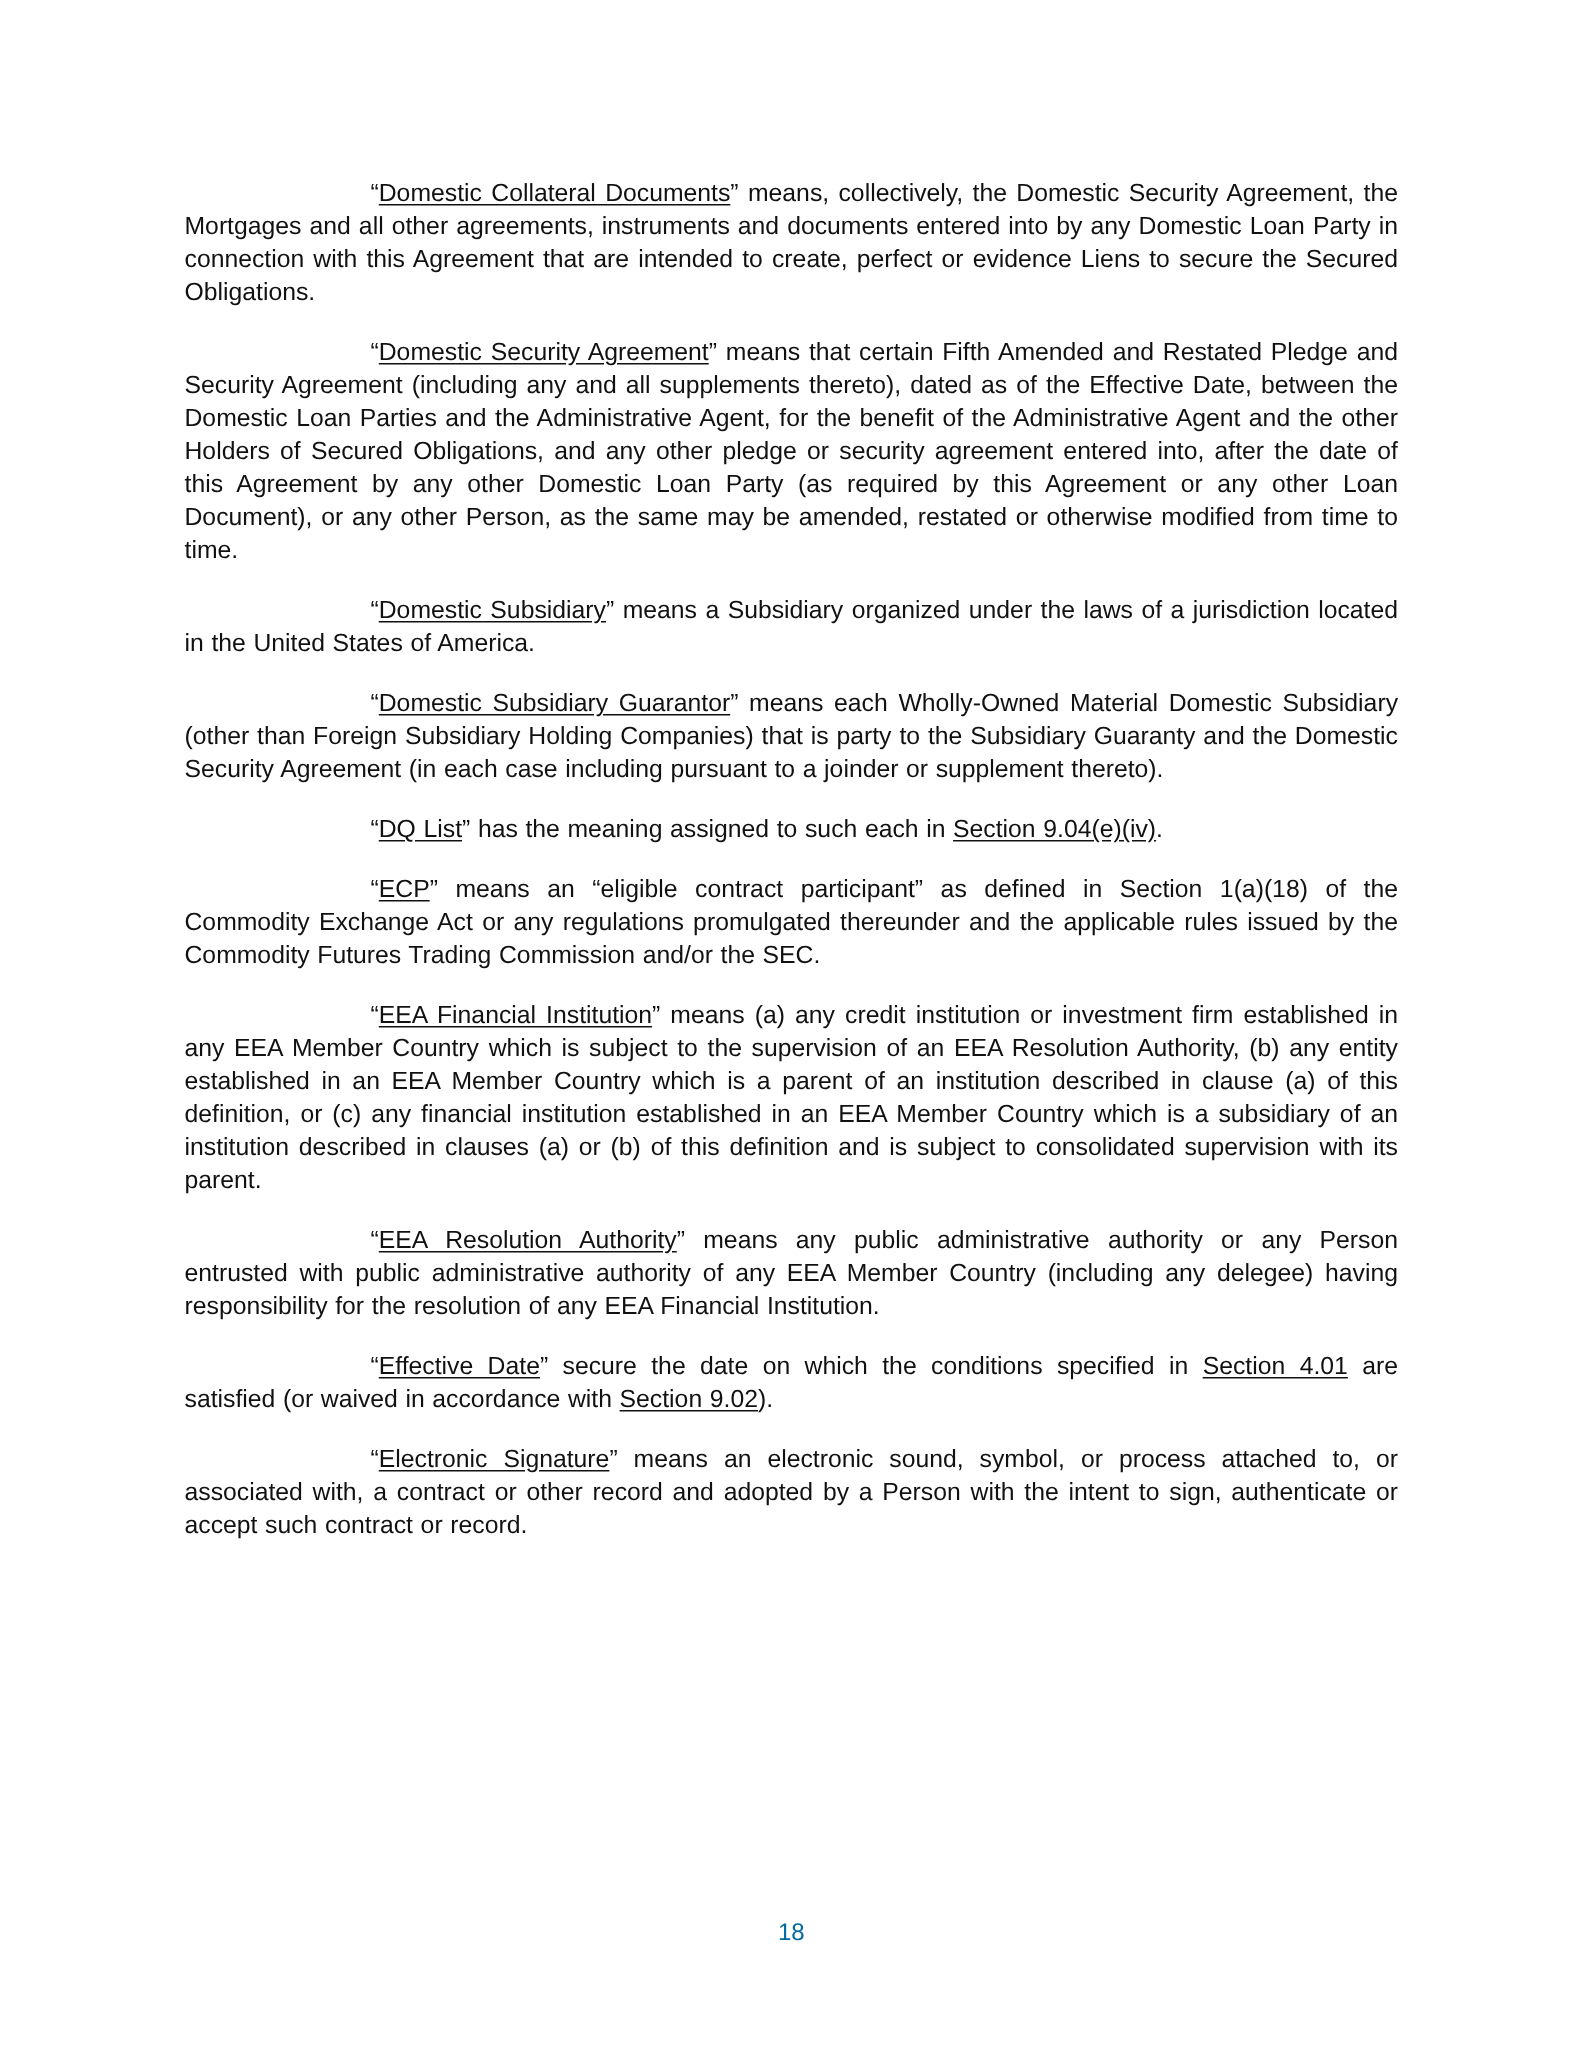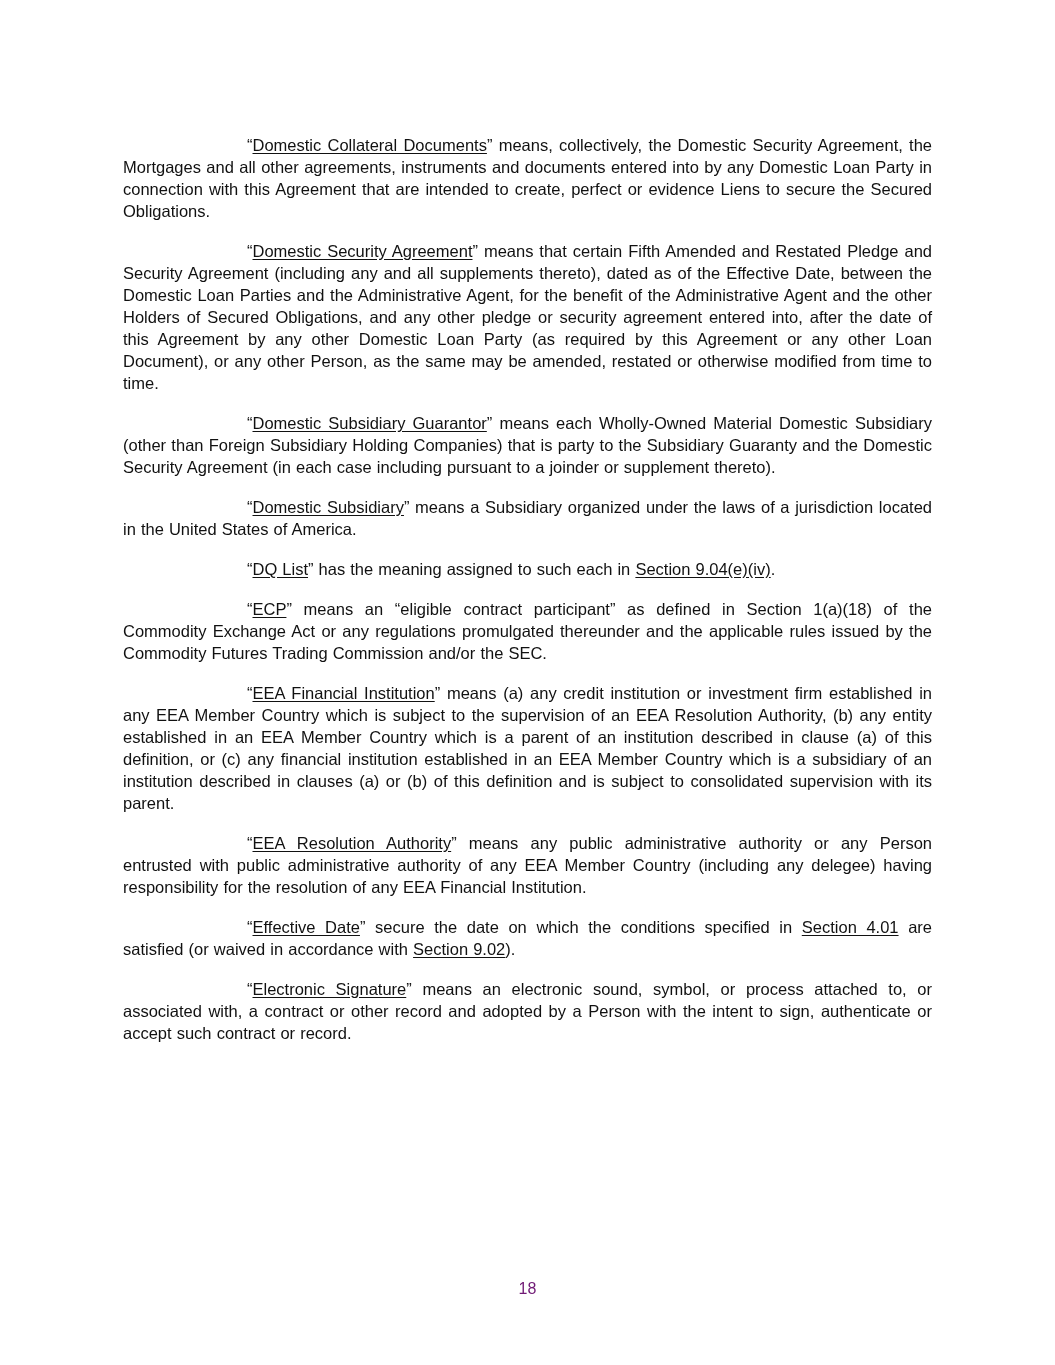--- a/index.html
+++ b/index.html
@@ -16,50 +16,50 @@
     font-family: "Liberation Sans", "DejaVu Sans", sans-serif;
     overflow: hidden;
   }
   .doc-body {
     position: absolute;
     top: 118px;
     left: 123px;
     width: 809px;
   }
   .para {
-    margin: 16px 0 18px 0;
+    margin: 0 0 18px 0;
     font-size: 16.5px;
     line-height: 22px;
     text-align: justify;
     text-indent: 124px;
     word-spacing: 0.5px;
   }
   .para span.u {
     text-decoration: underline;
     text-underline-offset: 2px;
   }
   .page-footer {
     position: absolute;
     left: 0;
     width: 100%;
     top: 1280px;
     text-align: center;
     font-size: 16px;
-    color: #701a75;
+    color: #0369a1;
   }
 </style>
 </head>
 <body>
 
 <div class="page">
   <div class="doc-body">
       <p class="para"><span>“</span><span class="u">Domestic Collateral Documents</span><span>” means, collectively, the Domestic Security Agreement, the Mortgages and all other agreements, instruments and documents entered into by any Domestic Loan Party in connection with this Agreement that are intended to create, perfect or evidence Liens to secure the Secured Obligations.</span></p>
       <p class="para"><span>“</span><span class="u">Domestic Security Agreement</span><span>” means that certain Fifth Amended and Restated Pledge and Security Agreement (including any and all supplements thereto), dated as of the Effective Date, between the Domestic Loan Parties and the Administrative Agent, for the benefit of the Administrative Agent and the other Holders of Secured Obligations, and any other pledge or security agreement entered into, after the date of this Agreement by any other Domestic Loan Party (as required by this Agreement or any other Loan Document), or any other Person, as the same may be amended, restated or otherwise modified from time to time.</span></p>
+      <p class="para"><span>“</span><span class="u">Domestic Subsidiary</span><span>” means a Subsidiary organized under the laws of a jurisdiction located in the United States of America.</span></p>
       <p class="para"><span>“</span><span class="u">Domestic Subsidiary Guarantor</span><span>” means each Wholly-Owned Material Domestic Subsidiary (other than Foreign Subsidiary Holding Companies) that is party to the Subsidiary Guaranty and the Domestic Security Agreement (in each case including pursuant to a joinder or supplement thereto).</span></p>
-      <p class="para"><span>“</span><span class="u">Domestic Subsidiary</span><span>” means a Subsidiary organized under the laws of a jurisdiction located in the United States of America.</span></p>
       <p class="para"><span>“</span><span class="u">DQ List</span><span>” has the meaning assigned to such each in </span><span class="u">Section 9.04(e)(iv)</span><span>.</span></p>
       <p class="para"><span>“</span><span class="u">ECP</span><span>” means an “eligible contract participant” as defined in Section 1(a)(18) of the Commodity Exchange Act or any regulations promulgated thereunder and the applicable rules issued by the Commodity Futures Trading Commission and/or the SEC.</span></p>
       <p class="para"><span>“</span><span class="u">EEA Financial Institution</span><span>” means (a) any credit institution or investment firm established in any EEA Member Country which is subject to the supervision of an EEA Resolution Authority, (b) any entity established in an EEA Member Country which is a parent of an institution described in clause (a) of this definition, or (c) any financial institution established in an EEA Member Country which is a subsidiary of an institution described in clauses (a) or (b) of this definition and is subject to consolidated supervision with its parent.</span></p>
       <p class="para"><span>“</span><span class="u">EEA Resolution Authority</span><span>” means any public administrative authority or any Person entrusted with public administrative authority of any EEA Member Country (including any delegee) having responsibility for the resolution of any EEA Financial Institution.</span></p>
       <p class="para"><span>“</span><span class="u">Effective Date</span><span>” secure the date on which the conditions specified in </span><span class="u">Section 4.01</span><span> are satisfied (or waived in accordance with </span><span class="u">Section 9.02</span><span>).</span></p>
       <p class="para"><span>“</span><span class="u">Electronic Signature</span><span>” means an electronic sound, symbol, or process attached to, or associated with, a contract or other record and adopted by a Person with the intent to sign, authenticate or accept such contract or record.</span></p>
     </div>
   <div class="page-footer">18</div>
 </div>
 

